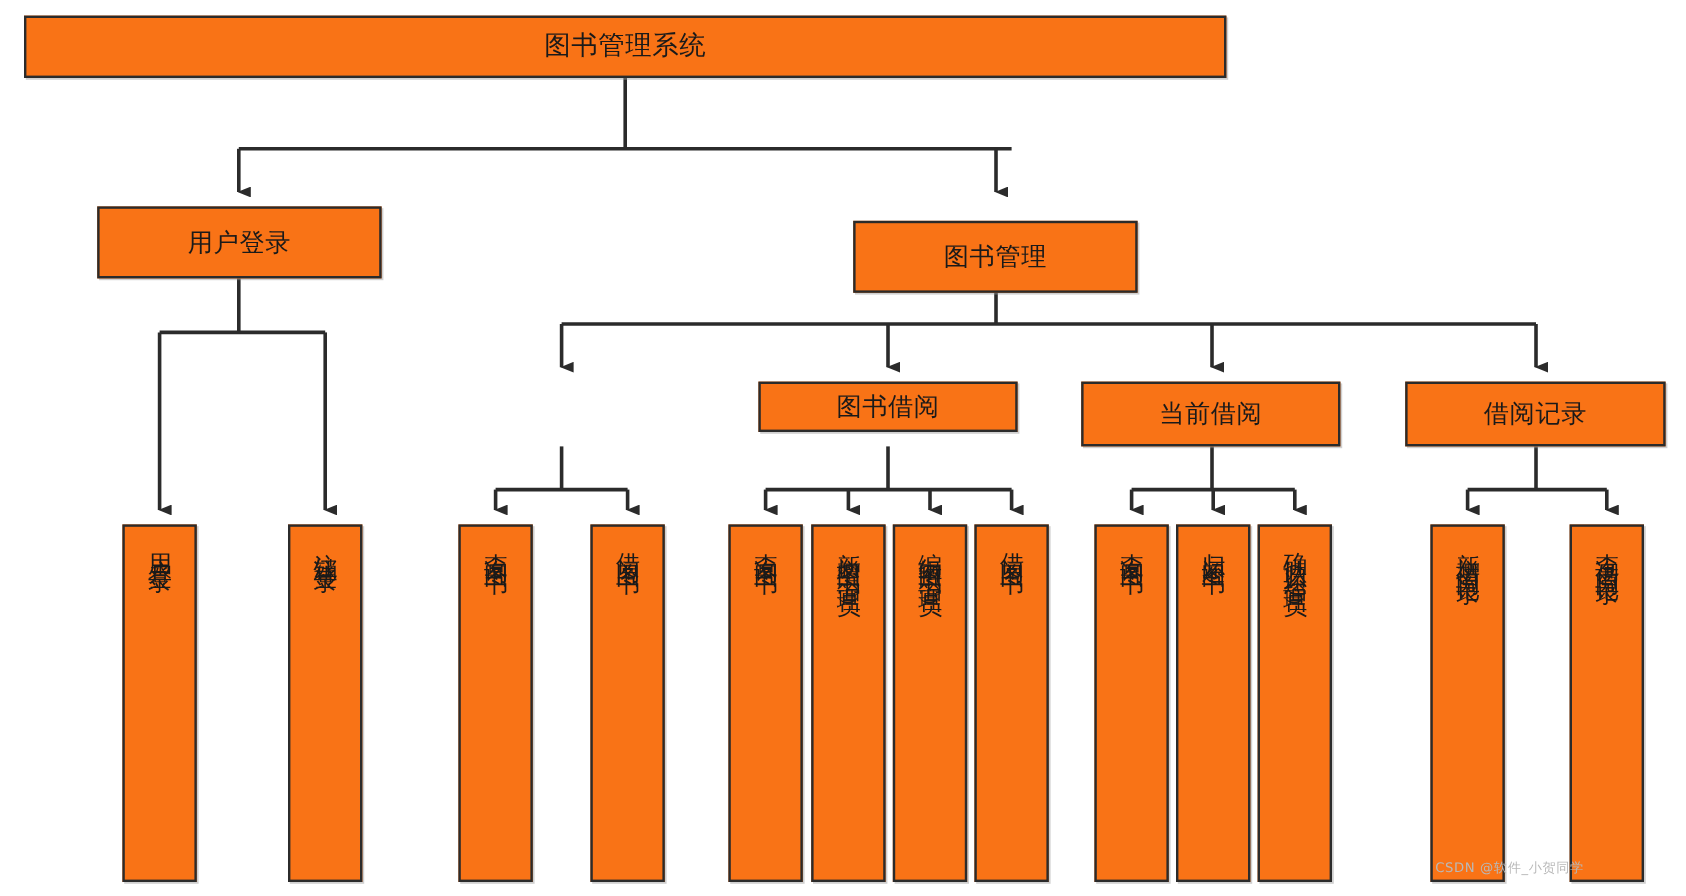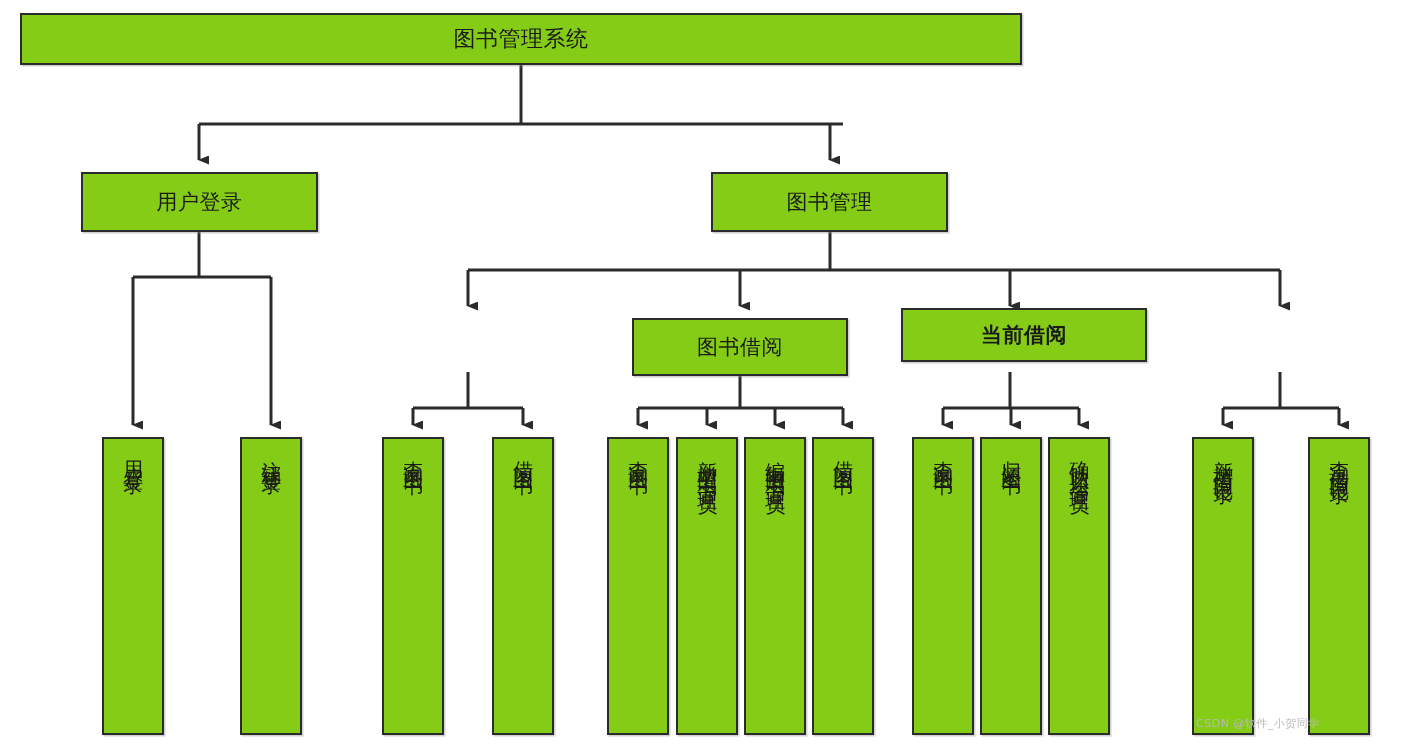--- a/index.html
+++ b/index.html
@@ -21,21 +21,21 @@
   svg#diagram-svg {
     position: absolute;
     left: 0;
     top: 0;
     width: 1405px;
     height: 747px;
   }
   .node-box {
     position: absolute;
     box-sizing: border-box;
-    background: #84cc16;
+    background: #f97316;
     border: 2.5px solid #2b2b2b;
     display: flex;
     align-items: center;
     justify-content: center;
     box-shadow: 1.5px 1.5px 0 rgba(150,150,150,0.45);
   }
   .node-label {
     color: #1a1a1a;
     font-size: 21px;
     line-height: 1.18;
@@ -121,29 +121,32 @@
     </g>
   </svg>
 
   <div class="node-box root" style="left:20px; top:13px; width:1002px; height:52px;">
     <span class="node-label">图书管理系统</span>
   </div>
 
   <div class="node-box" style="left:81px; top:172px; width:237px; height:60px;">
     <span class="node-label">用户登录</span>
   </div>
-  <div class="node-box" style="left:711px; top:172px; width:237px; height:60px;">
+  <div class="node-box" style="left:711px; top:184px; width:237px; height:60px;">
     <span class="node-label">图书管理</span>
   </div>
 
-  <div class="node-box" style="left:632px; top:318px; width:216px; height:58px;">
+  <div class="node-box" style="left:632px; top:318px; width:216px; height:42px;">
     <span class="node-label">图书借阅</span>
   </div>
-  <div class="node-box" style="left:901px; top:308px; width:246px; height:54px;font-weight:bold;">
+  <div class="node-box" style="left:901px; top:318px; width:216px; height:54px;">
     <span class="node-label">当前借阅</span>
+  </div>
+  <div class="node-box" style="left:1171px; top:318px; width:217px; height:54px;">
+    <span class="node-label">借阅记录</span>
   </div>
 
   <div class="node-box vertical" style="left:102px; top:437px; width:62px; height:298px;">
     <span class="node-label">用户登录</span>
   </div>
   <div class="node-box vertical" style="left:240px; top:437px; width:62px; height:298px;">
     <span class="node-label">注销登录</span>
   </div>
 
   <div class="node-box vertical" style="left:382px; top:437px; width:62px; height:298px;">

